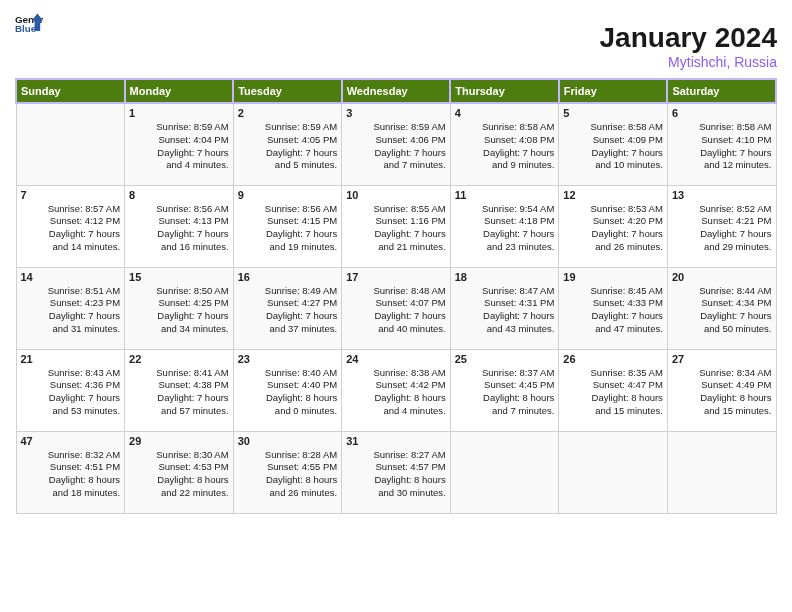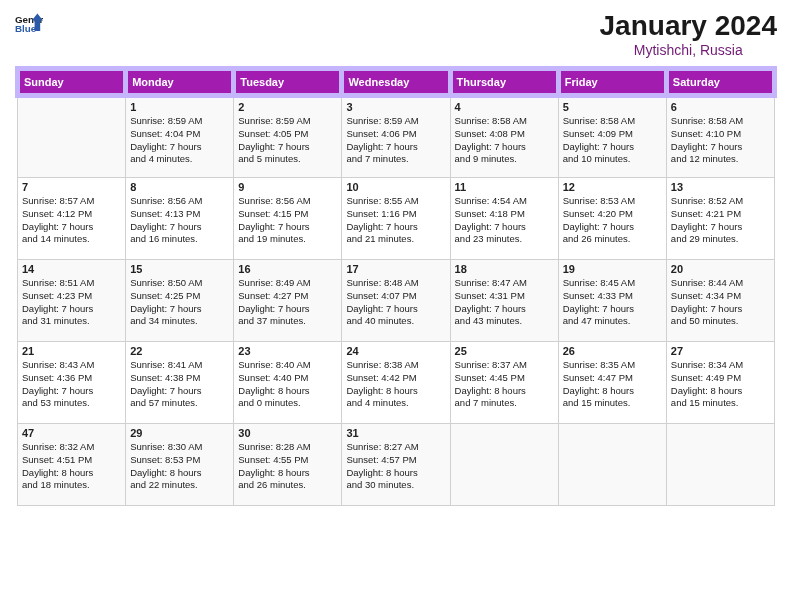--- a/index.html
+++ b/index.html
@@ -26,44 +26,44 @@
       display: flex;
       align-items: center;
       gap: 4px;
     }
     .logo-icon {
       width: 28px;
       height: 28px;
     }
     .title-block {
       text-align: right;
+      margin-top: 12px;
     }
     .month-title {
       font-size: 28px;
       font-weight: bold;
       color: #1a1a1a;
     }
     .location-title {
       font-size: 14px;
-      color: #701a75;
-      text-align: center;
+      color: #8b5cf6;
     }
     table {
       width: 100%;
       border-collapse: collapse;
       table-layout: fixed;
     }
     thead tr th {
-      background: #a21caf;
+      background: #4d7c0f;
       color: #fff;
       font-size: 11px;
       font-weight: bold;
       padding: 5px 4px;
       text-align: left;
-      border: 5px solid #c4b5fd;
+      border: 2px solid #c4b5fd;
     }
     tbody tr td {
       border: 1px solid #d0d0d0;
       vertical-align: top;
       padding: 3px 4px;
       font-size: 9.5px;
       color: #222;
       height: 82px;
     }
     tbody tr:nth-child(odd) td {
@@ -73,20 +73,21 @@
       background: #fff;
     }
     .day-num {
       font-weight: bold;
       font-size: 11px;
       display: block;
       margin-bottom: 2px;
     }
     .cell-text {
       line-height: 1.35;
+      text-align: right;
     }
   </style>
 </head>
 <body>
 <div class="page">
 
   <div class="header">
     <div class="logo">
       <svg class="logo-icon" viewBox="0 0 40 40">
         <text x="0" y="18" font-size="14" font-weight="bold" fill="#1a1a1a">General</text>
@@ -152,21 +153,21 @@
           <td>
             <span class="day-num">9</span>
             <div class="cell-text"><span>Sunrise: 8:56 AM</span><br><span>Sunset: 4:15 PM</span><br><span>Daylight: 7 hours</span><br><span>and 19 minutes.</span></div>
           </td>
           <td>
             <span class="day-num">10</span>
             <div class="cell-text"><span>Sunrise: 8:55 AM</span><br><span>Sunset: 1:16 PM</span><br><span>Daylight: 7 hours</span><br><span>and 21 minutes.</span></div>
           </td>
           <td>
             <span class="day-num">11</span>
-            <div class="cell-text"><span>Sunrise: 4:54 AM</span><br><span>Sunset: 4:18 PM</span><br><span>Daylight: 7 hours</span><br><span>and 23 minutes.</span></div>
+            <div class="cell-text"><span>Sunrise: 9:54 AM</span><br><span>Sunset: 4:18 PM</span><br><span>Daylight: 7 hours</span><br><span>and 23 minutes.</span></div>
           </td>
           <td>
             <span class="day-num">12</span>
             <div class="cell-text"><span>Sunrise: 8:53 AM</span><br><span>Sunset: 4:20 PM</span><br><span>Daylight: 7 hours</span><br><span>and 26 minutes.</span></div>
           </td>
           <td>
             <span class="day-num">13</span>
             <div class="cell-text"><span>Sunrise: 8:52 AM</span><br><span>Sunset: 4:21 PM</span><br><span>Daylight: 7 hours</span><br><span>and 29 minutes.</span></div>
           </td>
         </tr>
@@ -230,21 +231,21 @@
             <div class="cell-text"><span>Sunrise: 8:34 AM</span><br><span>Sunset: 4:49 PM</span><br><span>Daylight: 8 hours</span><br><span>and 15 minutes.</span></div>
           </td>
         </tr>
         <tr>
           <td>
             <span class="day-num">47</span>
             <div class="cell-text"><span>Sunrise: 8:32 AM</span><br><span>Sunset: 4:51 PM</span><br><span>Daylight: 8 hours</span><br><span>and 18 minutes.</span></div>
           </td>
           <td>
             <span class="day-num">29</span>
-            <div class="cell-text"><span>Sunrise: 8:30 AM</span><br><span>Sunset: 8:53 PM</span><br><span>Daylight: 8 hours</span><br><span>and 22 minutes.</span></div>
+            <div class="cell-text"><span>Sunrise: 8:30 AM</span><br><span>Sunset: 4:53 PM</span><br><span>Daylight: 8 hours</span><br><span>and 22 minutes.</span></div>
           </td>
           <td>
             <span class="day-num">30</span>
             <div class="cell-text"><span>Sunrise: 8:28 AM</span><br><span>Sunset: 4:55 PM</span><br><span>Daylight: 8 hours</span><br><span>and 26 minutes.</span></div>
           </td>
           <td>
             <span class="day-num">31</span>
             <div class="cell-text"><span>Sunrise: 8:27 AM</span><br><span>Sunset: 4:57 PM</span><br><span>Daylight: 8 hours</span><br><span>and 30 minutes.</span></div>
           </td>
           <td></td>

